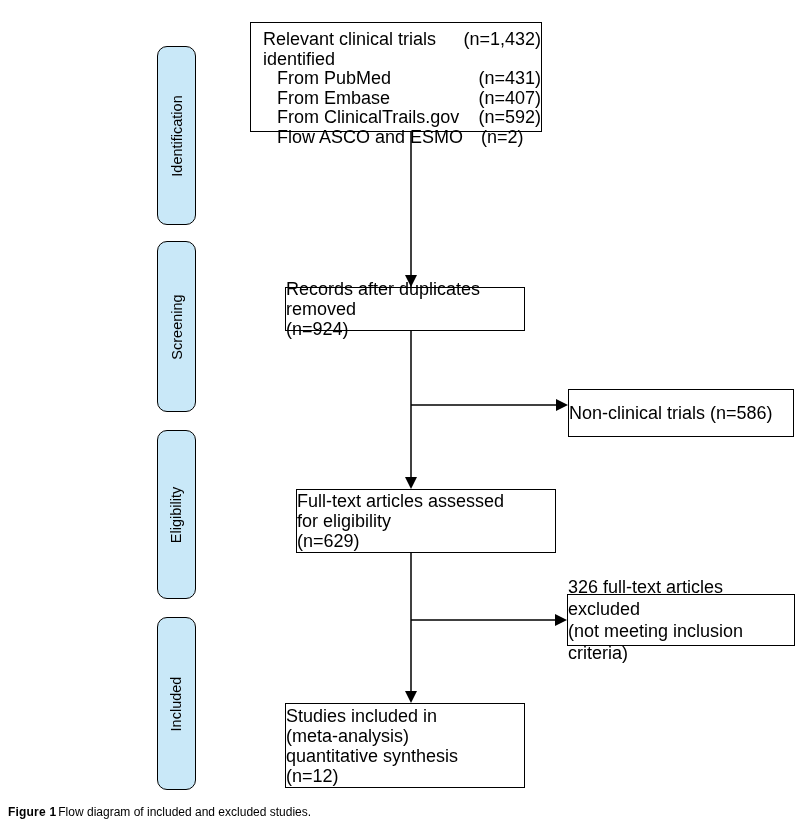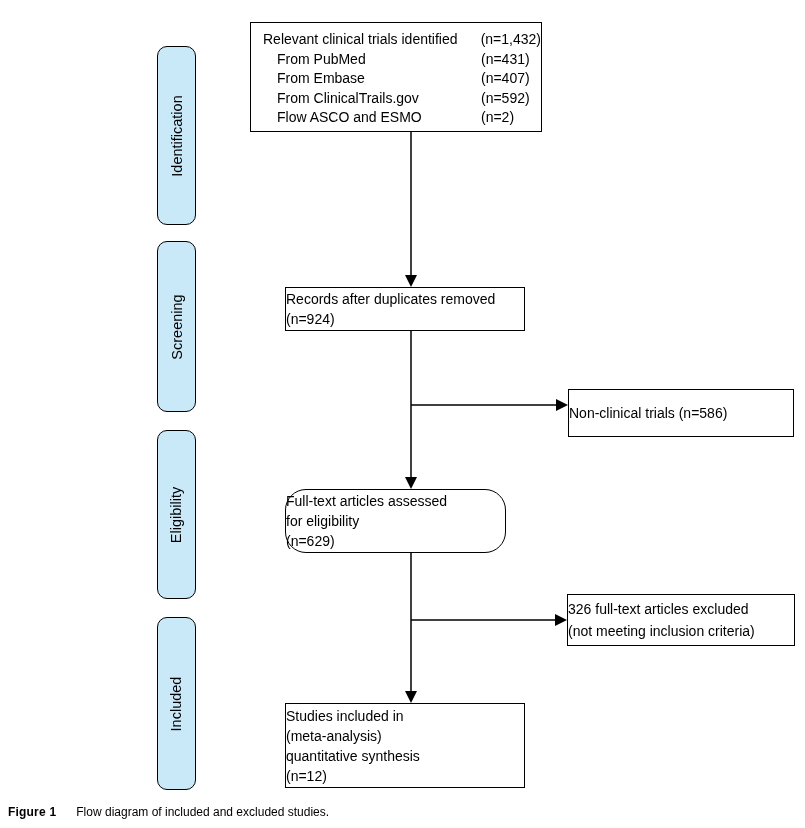--- a/index.html
+++ b/index.html
@@ -32,50 +32,50 @@
   .stage-identification{top:46px;height:177px;}
   .stage-screening{top:241px;height:169px;}
   .stage-eligibility{top:430px;height:167px;}
   .stage-included{top:617px;height:171px;}
 
   
   .box{
     position:absolute;
     border:1px solid var(--line-color);
     background:#ffffff;
-    font-size:14px;
+    font-size:18px;
     box-sizing:border-box;
   }
   .box-identified{left:250px;top:22px;width:292px;height:110px;padding-top:7px;}
   .box-identified .row{display:flex;padding-left:12px;line-height:19.5px;}
   .box-identified .lbl{width:218px;box-sizing:border-box;}
   .box-identified .row.indent .lbl{padding-left:14px;}
   .center-box{display:flex;flex-direction:column;justify-content:center;}
   .center-box div{line-height:20px;}
   .box-duplicates{left:285px;top:287px;width:240px;height:44px;}
-  .box-fulltext{left:285px;top:489px;width:221px;height:64px;border-radius:21px;}
+  .box-fulltext{left:296px;top:489px;width:260px;height:64px;}
   .box-included{left:285px;top:703px;width:240px;height:85px;}
   .box-nonclinical{left:568px;top:389px;width:226px;height:48px;}
   .box-excluded{left:567px;top:594px;width:228px;height:52px;}
   .box-excluded div{line-height:22px;}
 
   
   .connectors{
     position:absolute;left:0;top:0;width:805px;height:828px;
     pointer-events:none;
   }
   .connectors line{stroke:var(--line-color);stroke-width:1.5;}
   .connectors polygon{fill:var(--line-color);}
 
   
   .caption{
     position:absolute;left:8px;top:805px;
     font-size:12px;
   }
-  .caption .cap-label{font-weight:bold;margin-right:20px;letter-spacing:.2px;}
+  .caption .cap-label{font-weight:bold;margin-right:2px;letter-spacing:.2px;}
 </style>
 </head>
 <body>
 
 <div class="canvas">
 
   <div class="stage stage-identification">
     <span>Identification</span>
   </div>
   <div class="stage stage-screening">

